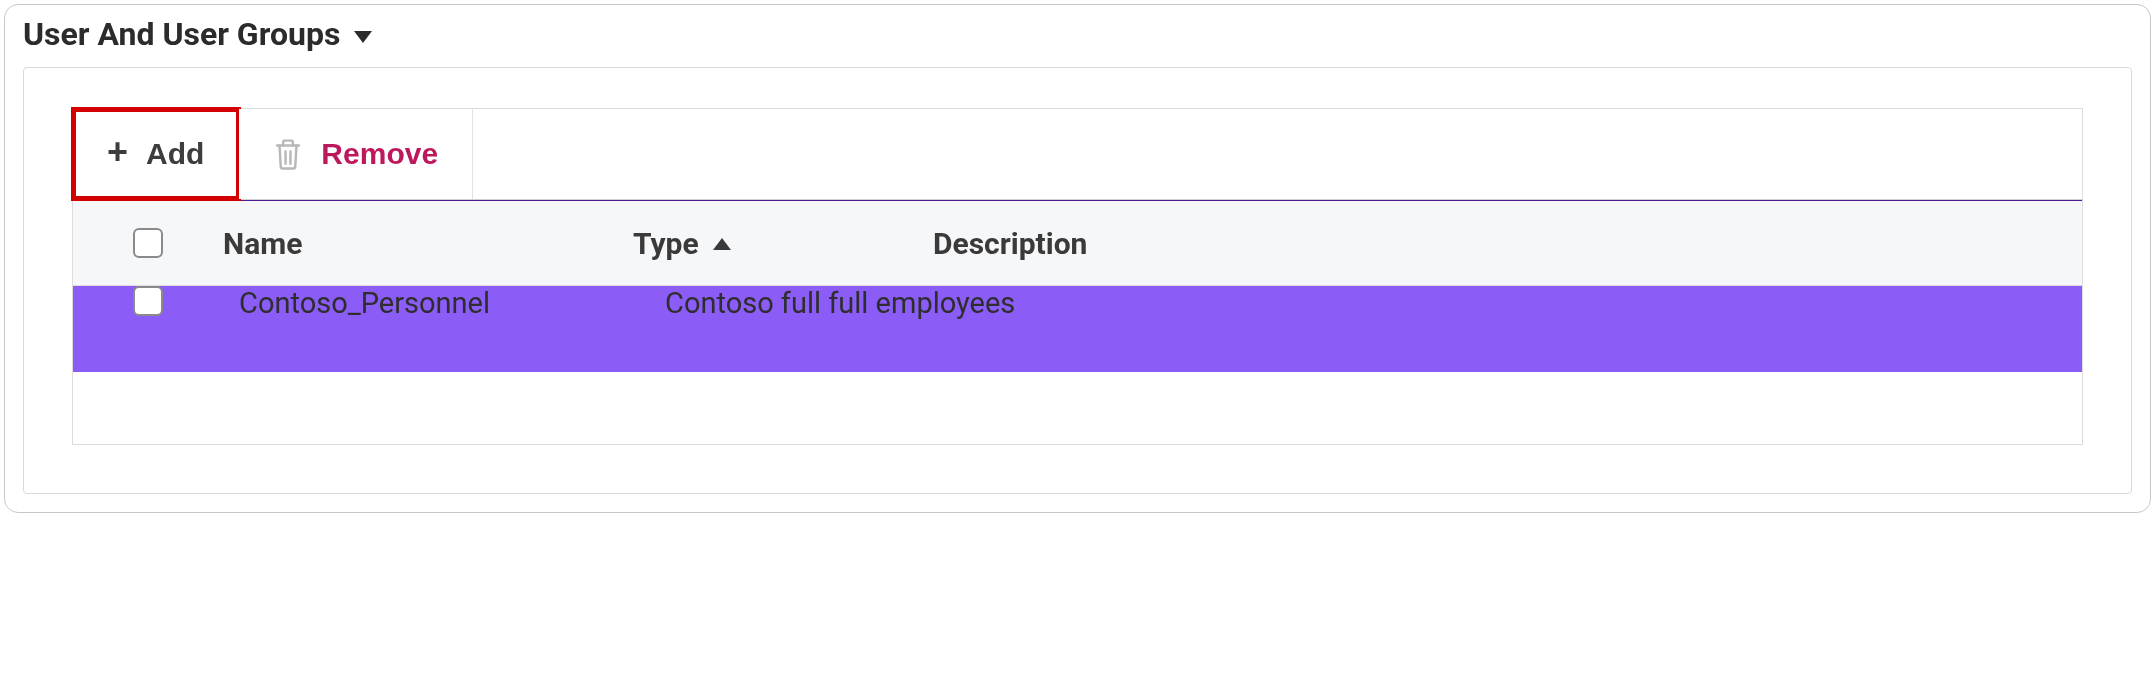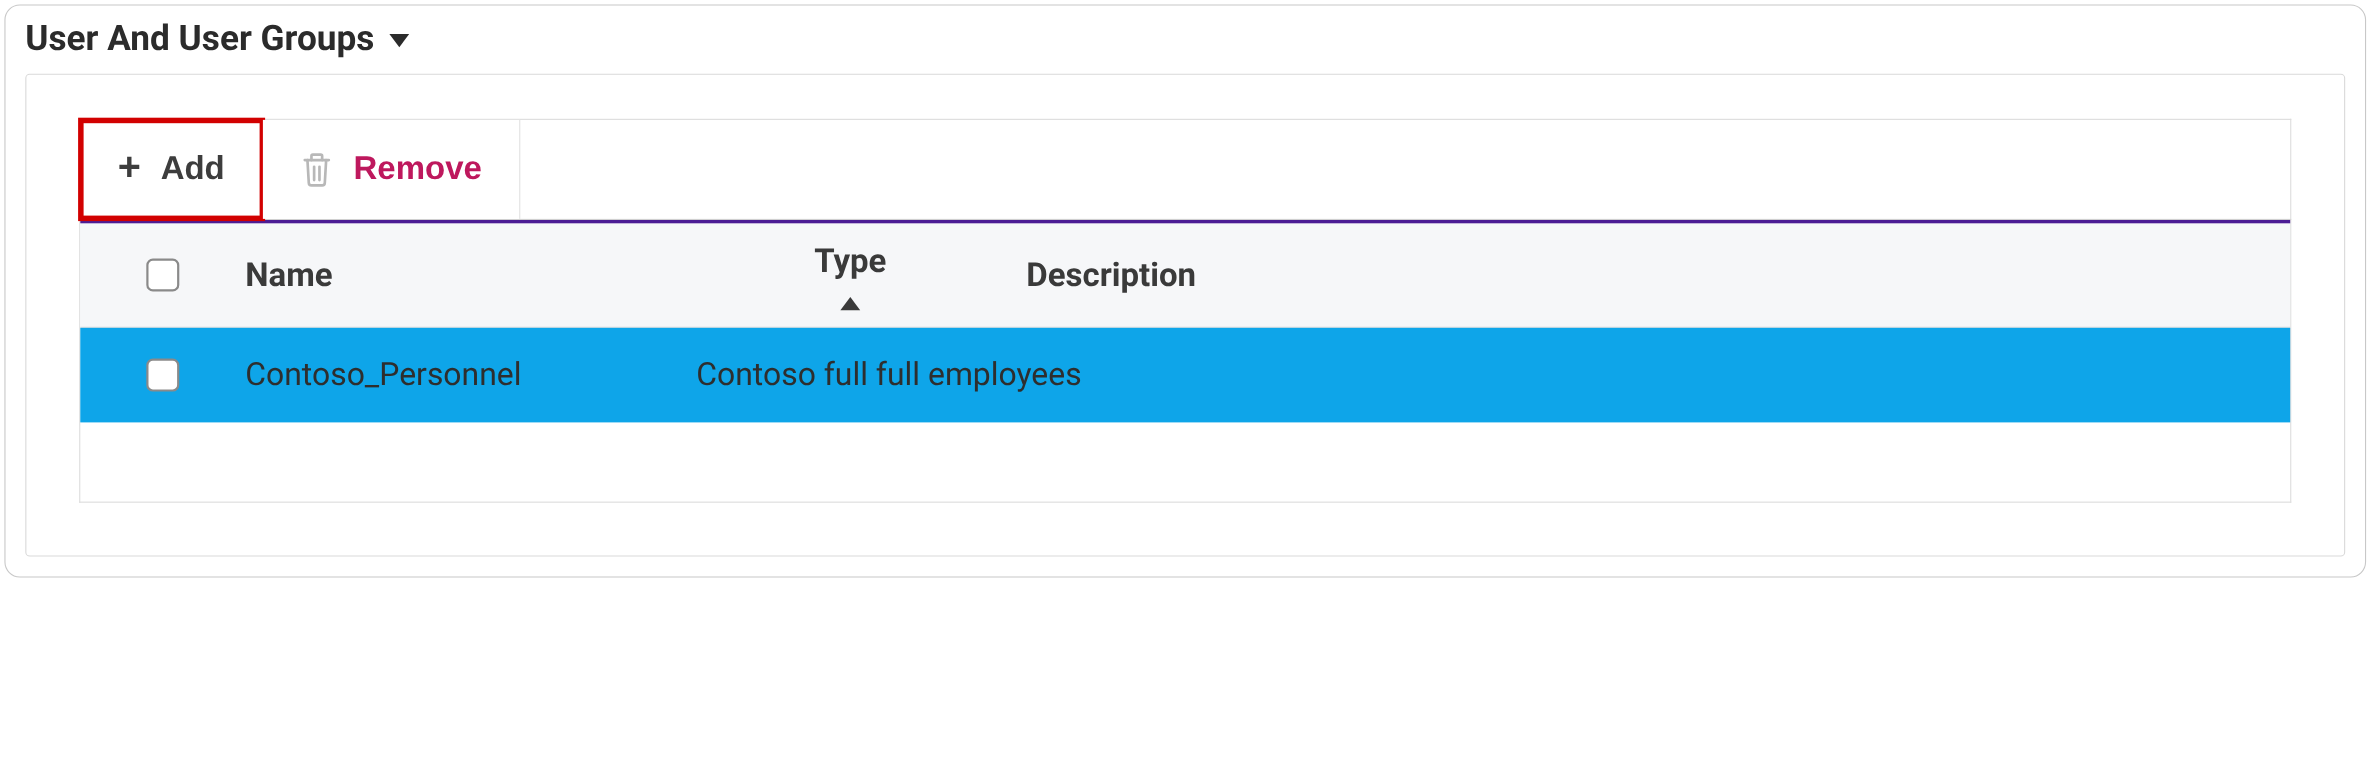--- a/index.html
+++ b/index.html
@@ -88,32 +88,33 @@
       height: 34px;
       display: block;
     }
     .table {
       width: 100%;
       border: 1px solid #dcdcdc;
       border-top: none;
     }
     .thead {
       background: #f6f7f9;
-      border-top: 3px solid #4c1d95;
+      border-top: 1px solid #4c1d95;
       border-bottom: 1px solid #dcdcdc;
-      height: 98px;
+      height: 86px;
       display: flex;
       align-items: center;
     }
     .tbody-row {
       height: 86px;
       display: flex;
-      align-items: center;
+      align-items: flex-start;
       border-bottom: 1px solid transparent;
-      background: #0ea5e9;
+      background: #8b5cf6;
+      gap: 16px;
     }
     .tbody-spacer {
       height: 72px;
       border-top: none;
     }
     .col-check {
       width: 150px;
       display: flex;
       justify-content: center;
       align-items: center;
@@ -121,21 +122,20 @@
     .col-name {
       width: 410px;
       padding-right: 20px;
     }
     .col-type {
       width: 300px;
       padding-right: 20px;
       display: flex;
       align-items: center;
       gap: 14px;
-      flex-direction: column;
     }
     .col-desc {
       flex: 1;
       padding-right: 20px;
     }
     .th {
       font-size: 30px;
       font-weight: 700;
       color: #3a3a3a;
     }

